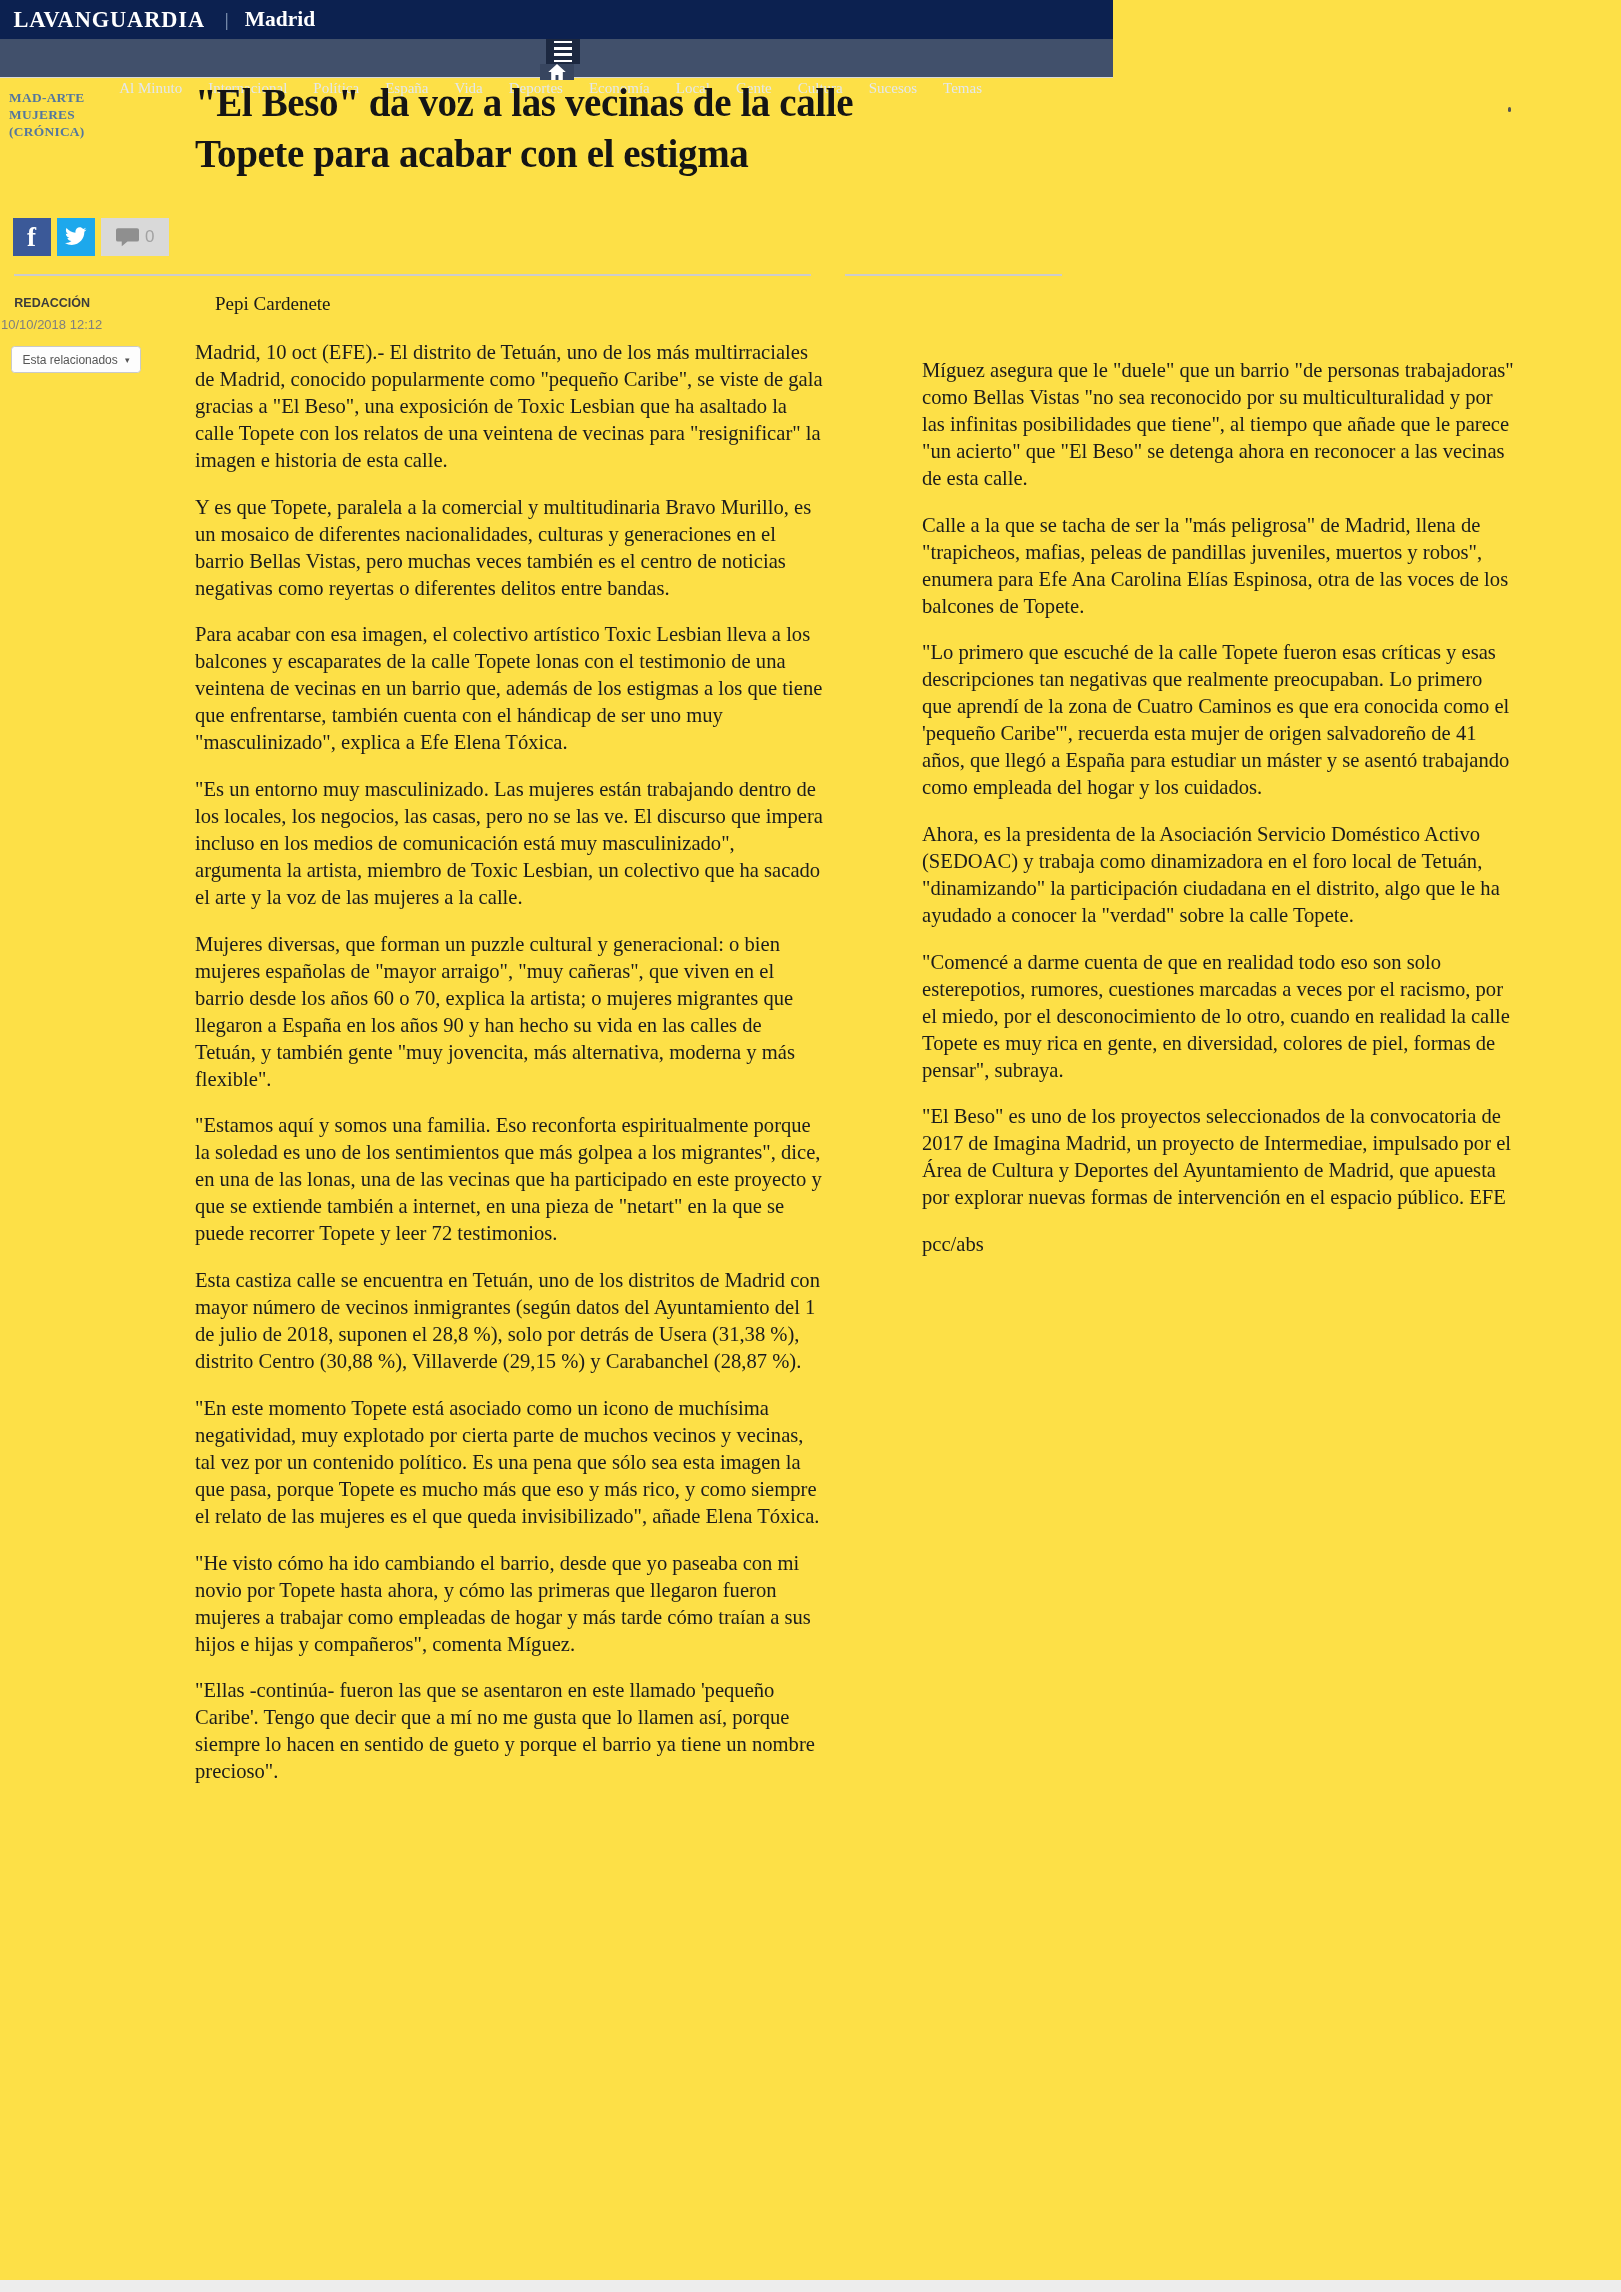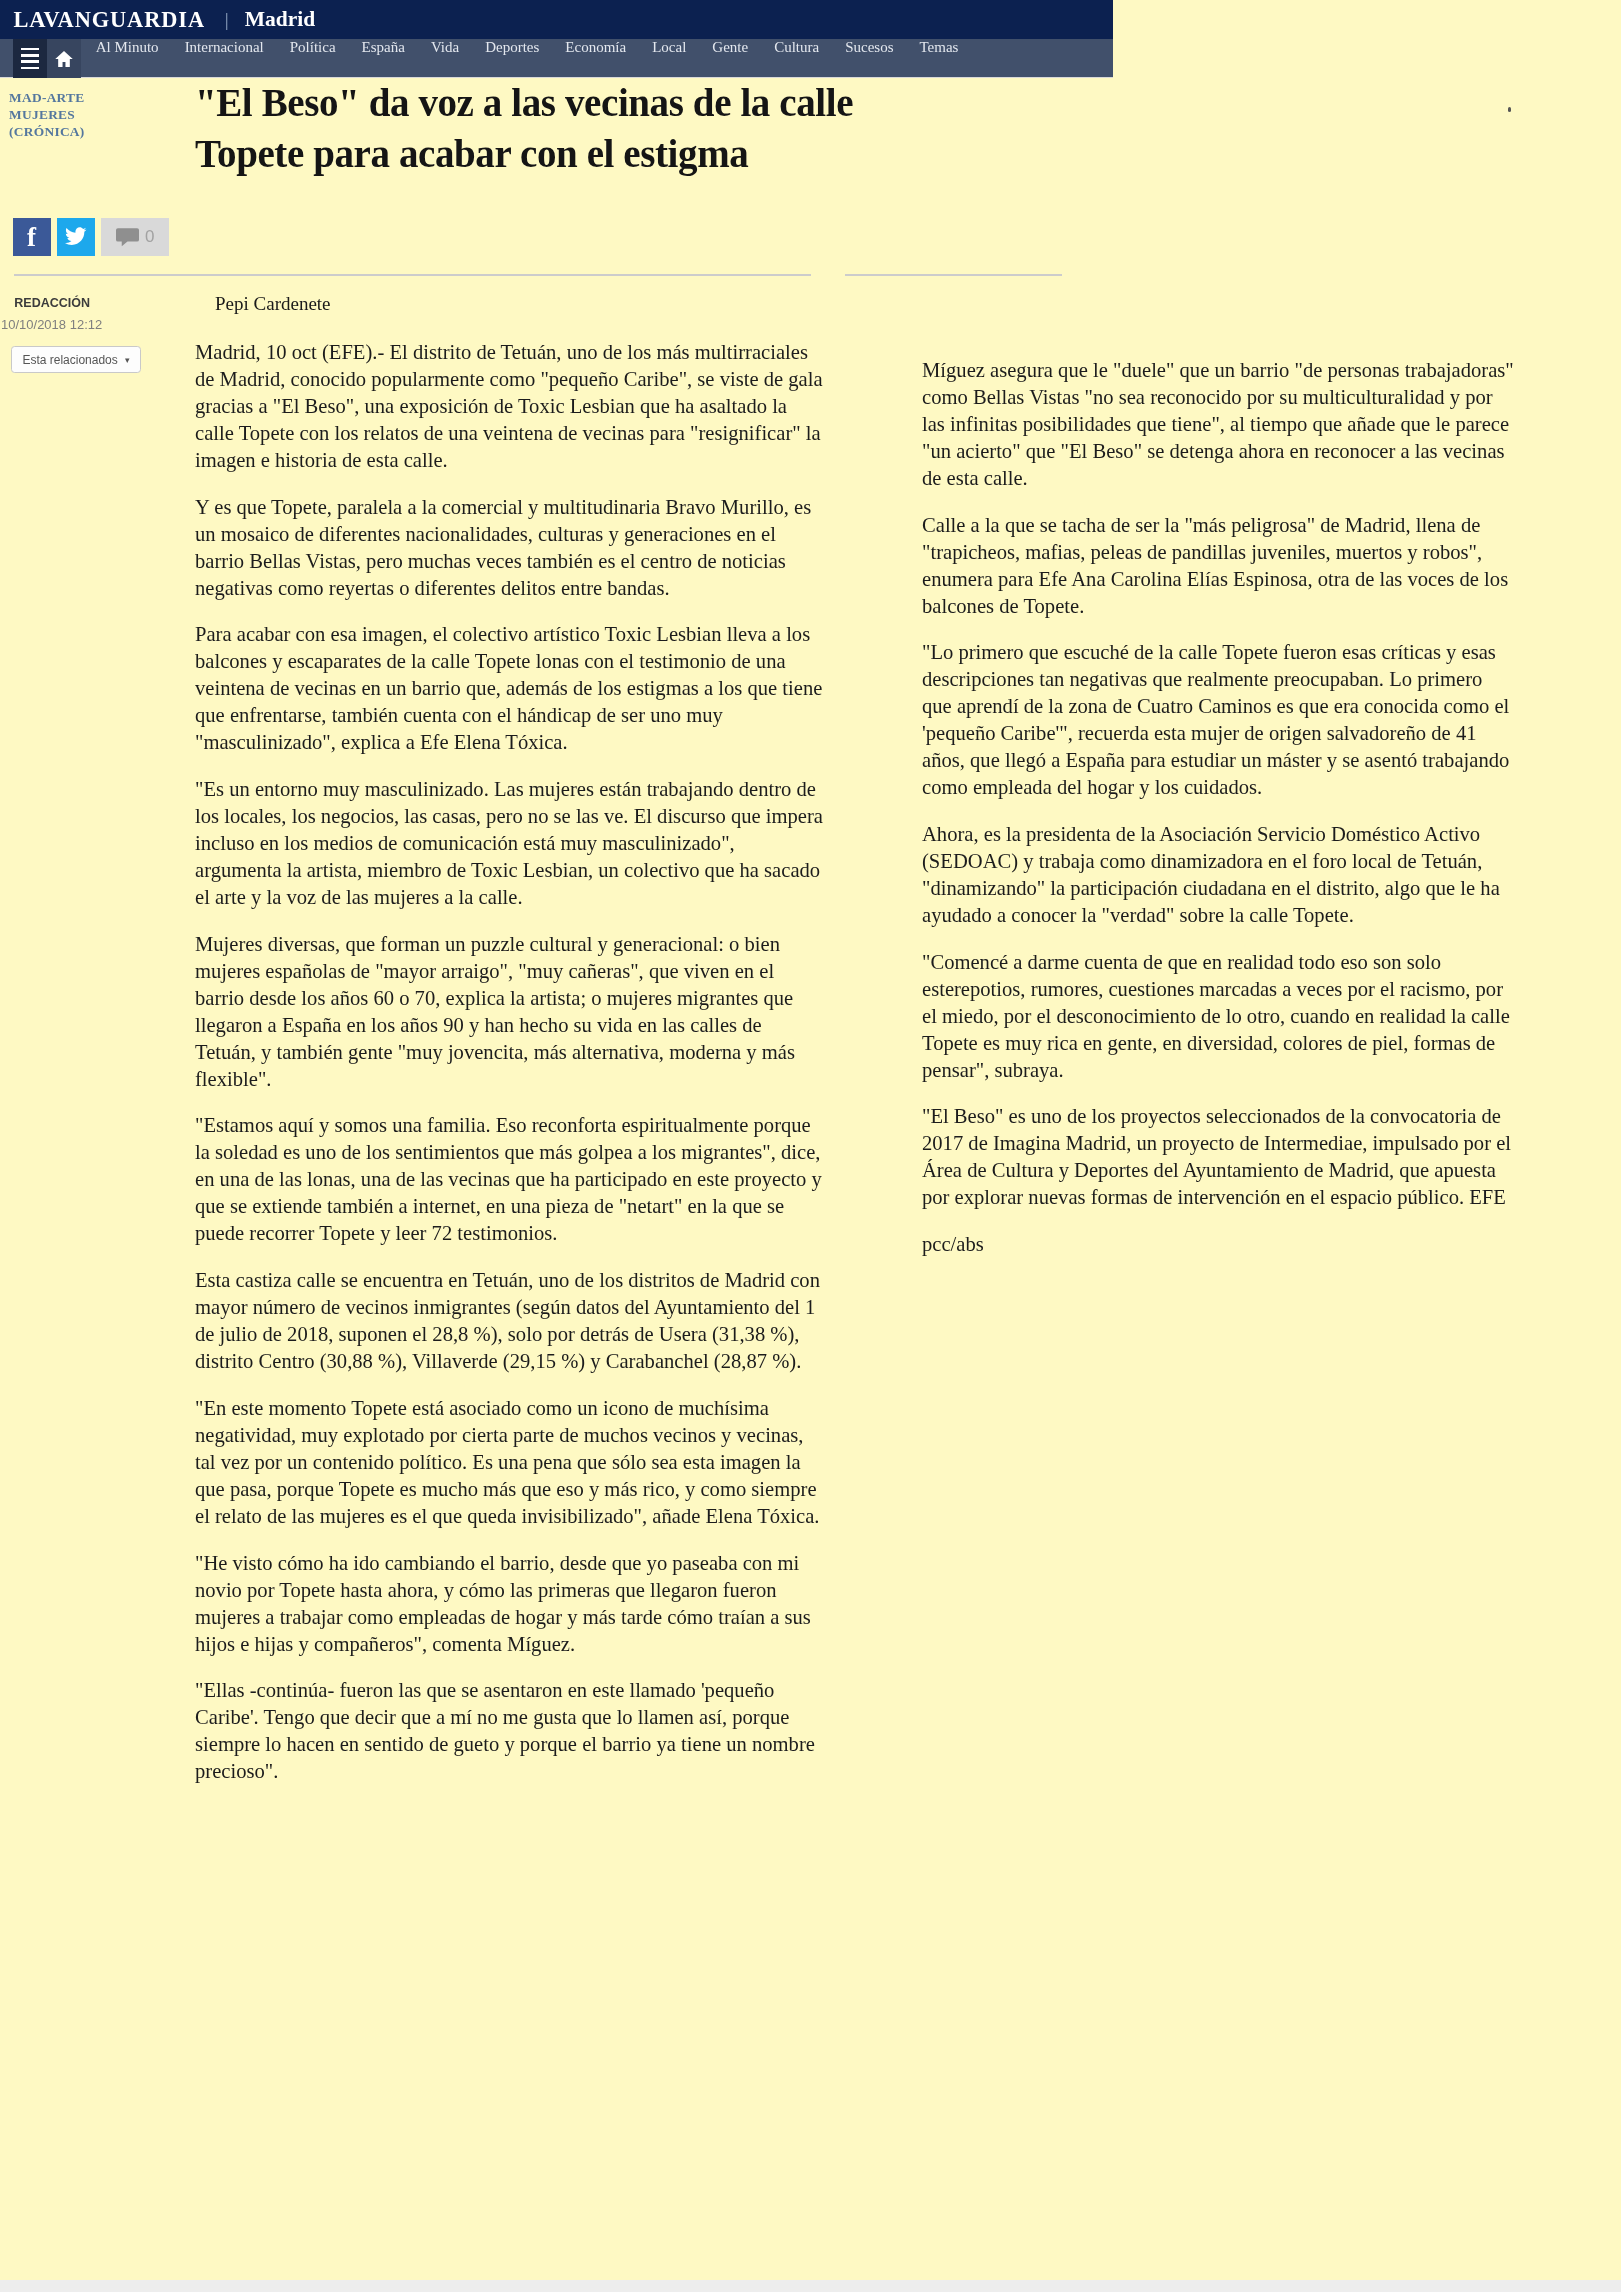--- a/index.html
+++ b/index.html
@@ -1,29 +1,29 @@
 <!DOCTYPE html>
 <html lang="es" style="font-size:14.3px"><head>
 <meta charset="utf-8">
 <style>
   html,body{margin:0;padding:0;}
   body{width:1621px;height:2293px;background:#ffffff;position:relative;
        font-family:"Liberation Serif","DejaVu Serif",serif;}
-  .page{position:relative;width:1621px;height:2293px;overflow:hidden;background:#fef9c3;}
+  .page{position:relative;width:1621px;height:2293px;overflow:hidden;background:#fde047;}
 
   
   .topbar{position:absolute;left:0;top:0;width:1113px;height:39px;background:#0c2150;
           display:flex;align-items:center;}
   .brand{color:#fff;font-size:22.4px;font-weight:bold;letter-spacing:0.9px;margin-left:13.4px;}
   .brand-sep{color:#8fa3c0;font-size:19.7px;margin:0 16px 0 19.7px;font-weight:normal;}
   .brand-section{color:#fff;font-size:21.5px;font-weight:bold;}
 
   
   .navbar{position:absolute;left:0;top:39px;width:1113px;height:39px;background:#41506b;
-          display:flex;border-bottom:0.9px solid #d8d8d8;box-sizing:border-box;}
+          display:flex;align-items:center;border-bottom:0.9px solid #d8d8d8;box-sizing:border-box;flex-direction:column;}
   .menu-btn{width:34px;height:39px;background:#1c2840;margin-left:13.4px;display:flex;
             align-items:center;justify-content:center;cursor:pointer;}
   .home-btn{width:34px;height:39px;background:#37455f;display:flex;align-items:center;
             justify-content:center;cursor:pointer;}
   .nav-items{display:flex;margin-left:14.3px;}
   .nav-item{color:#e3e7ee;font-size:15px;margin-right:26px;cursor:pointer;white-space:nowrap;}
 
   
   .kicker{position:absolute;left:9px;top:89px;color:#54779e;font-weight:bold;
           font-size:13.4px;line-height:17px;letter-spacing:0.3px;}

